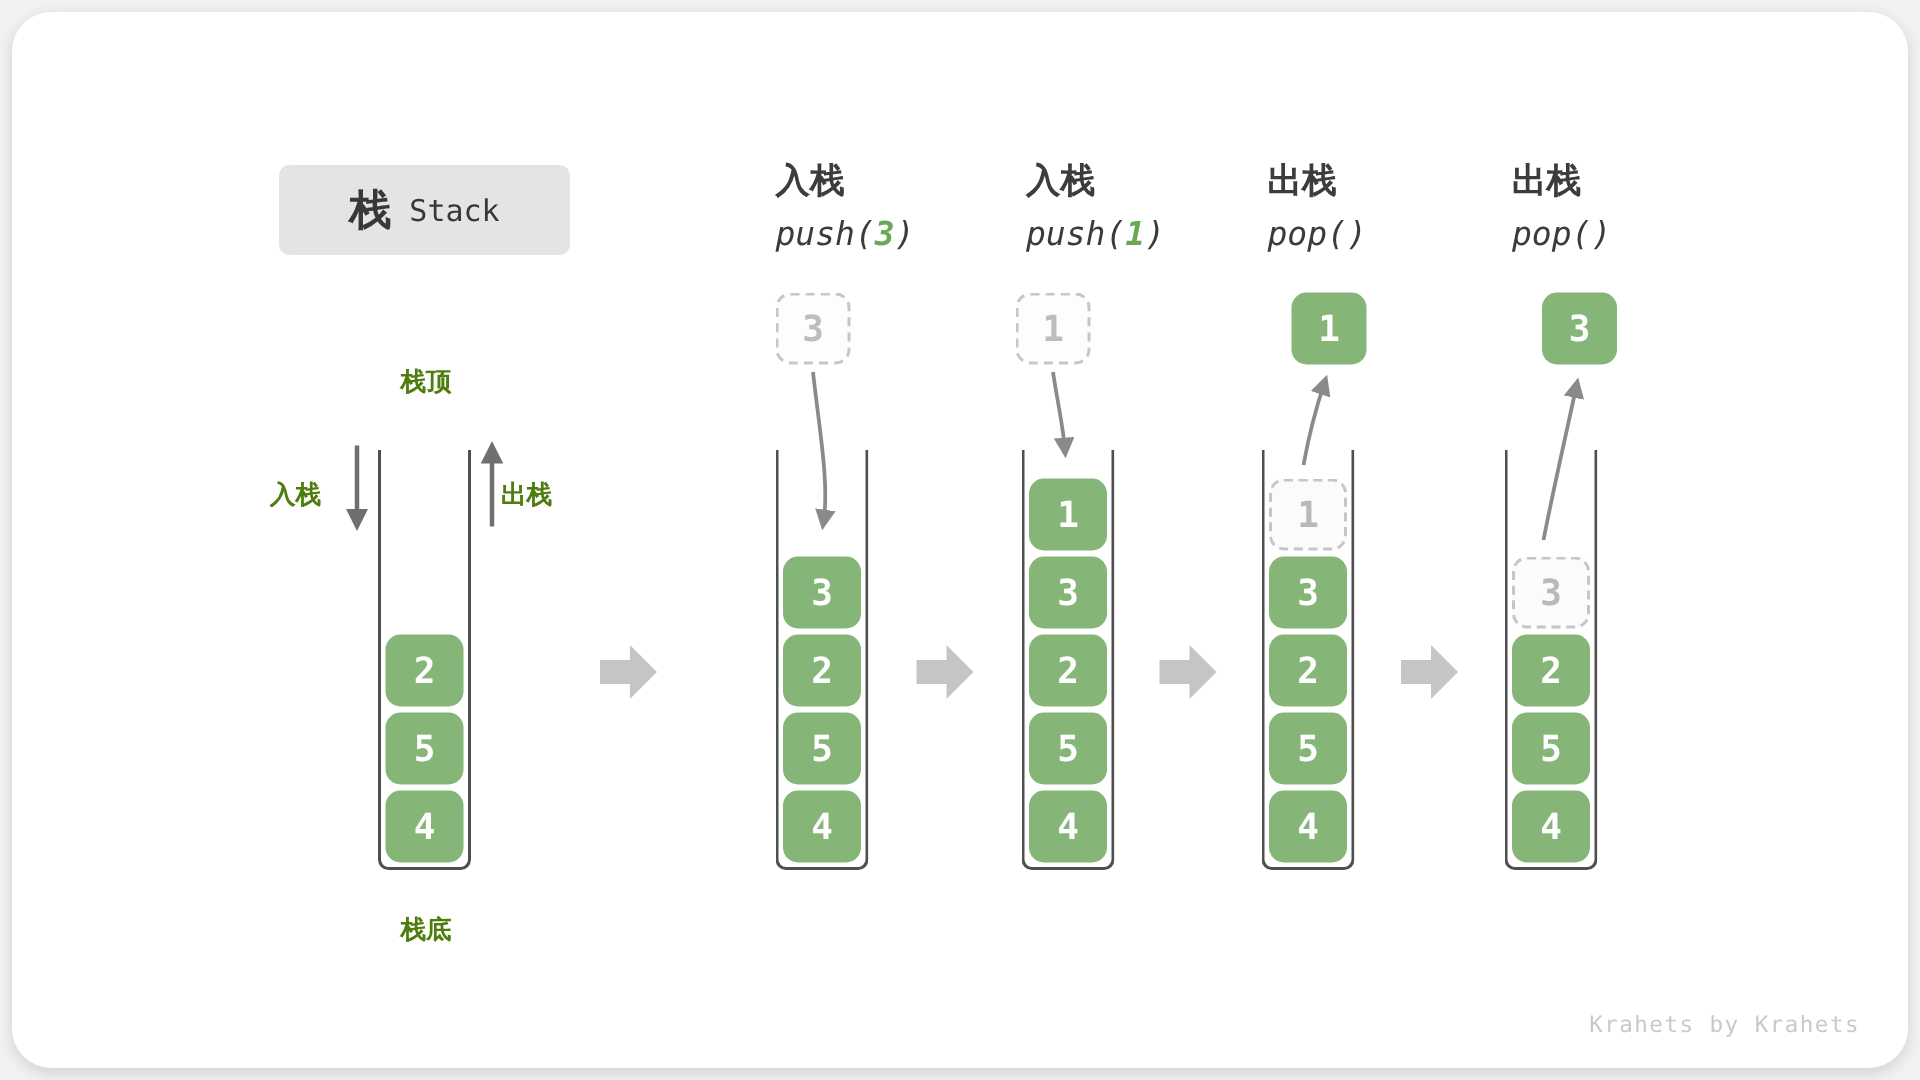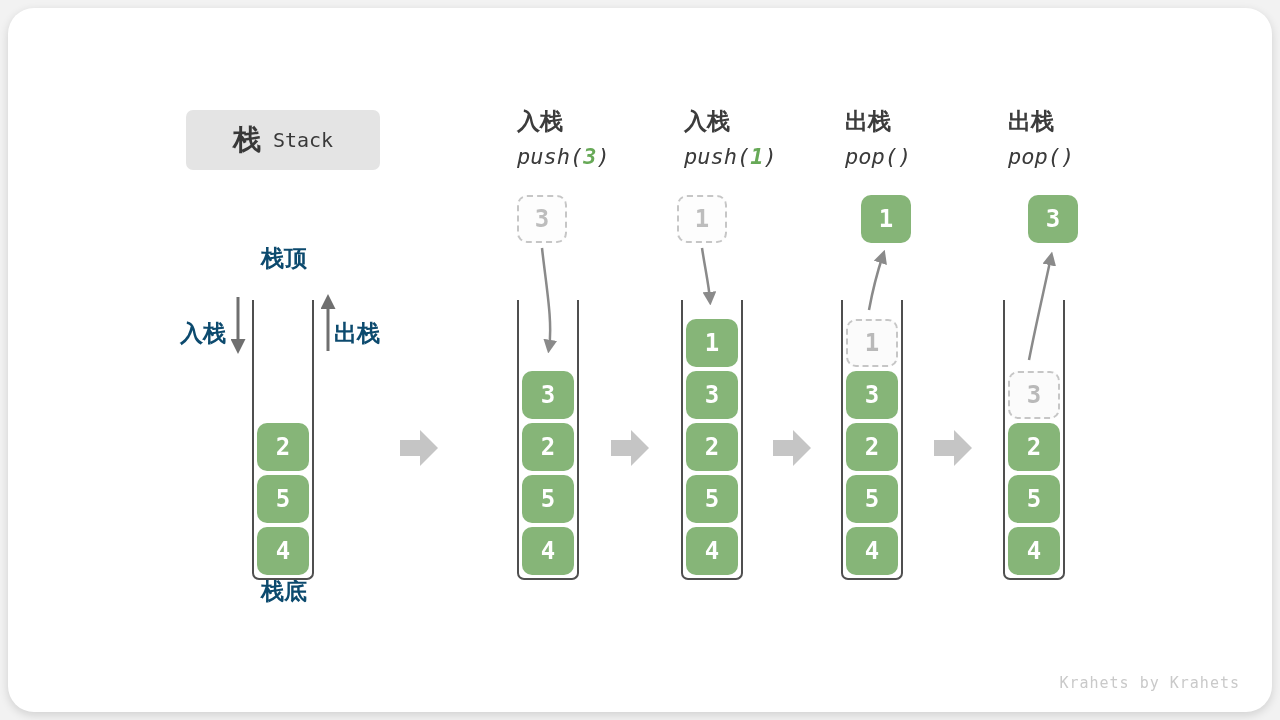--- a/index.html
+++ b/index.html
@@ -28,21 +28,21 @@
   .title-zh { font-size:28px; font-weight:700; }
   .title-en { font-family:"DejaVu Sans Mono", monospace; font-size:20px; font-weight:500; }
 
   
   .op-label { position:absolute; top:104px; line-height:35px; color:#3c3c3c; }
   .op-line1 { font-size:23px; font-weight:700; }
   .op-code  { font-family:"DejaVu Sans Mono", monospace; font-size:22px; font-weight:500; color:#3b3b3b;font-style:italic; }
   .op-arg   { color:#67a957; font-weight:700; }
 
   
-  .zh-label { position:absolute; font-size:23px; font-weight:700; color:#0c4a6e; }
+  .zh-label { position:absolute; font-size:17px; font-weight:700; color:#4d7c0f; }
 
   
   .stack-container {
     position:absolute; top:300px; width:62px; height:280px;
     border-left:2px solid #4f4f4f;
     border-right:2px solid #4f4f4f;
     border-bottom:2px solid #4f4f4f;
     border-radius:0 0 7px 7px;
     background:#ffffff;
   }
@@ -99,21 +99,21 @@
   <div class="op-label" style="left:845px">
     <div class="op-line1">出栈</div>
     <div class="op-code"><span>pop(</span><span class="op-arg"></span><span>)</span></div>
   </div>
   <div class="op-label" style="left:1008px">
     <div class="op-line1">出栈</div>
     <div class="op-code"><span>pop(</span><span class="op-arg"></span><span>)</span></div>
   </div>
 
   <div class="zh-label" style="left:240px; top:243px; width:88px; text-align:center;">栈顶</div>
-  <div class="zh-label" style="left:240px; top:576px; width:88px; text-align:center;">栈底</div>
+  <div class="zh-label" style="left:240px; top:608px; width:88px; text-align:center;">栈底</div>
   <div class="zh-label" style="left:180px; top:318px;">入栈</div>
   <div class="zh-label" style="left:334px; top:318px;">出栈</div>
 
   <div class="stack-container" style="left:252px">
     <div class="cell r3">2</div>
     <div class="cell r4">5</div>
     <div class="cell r5">4</div>
   </div>
 
   <div class="float-box float-dashed" style="left:517px">3</div>

